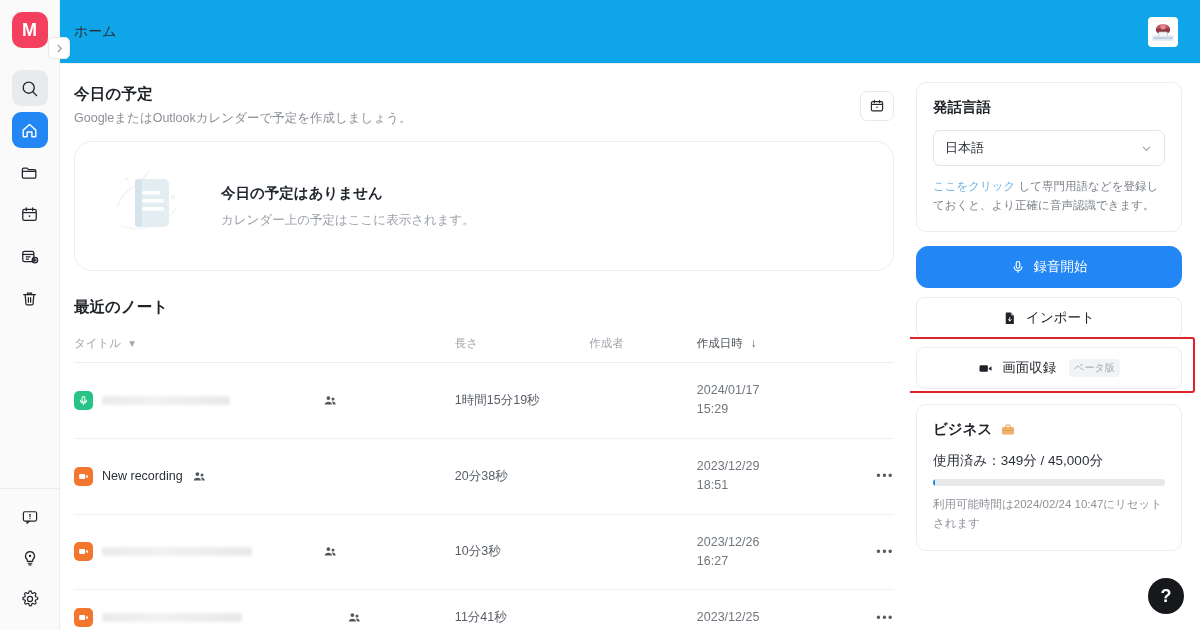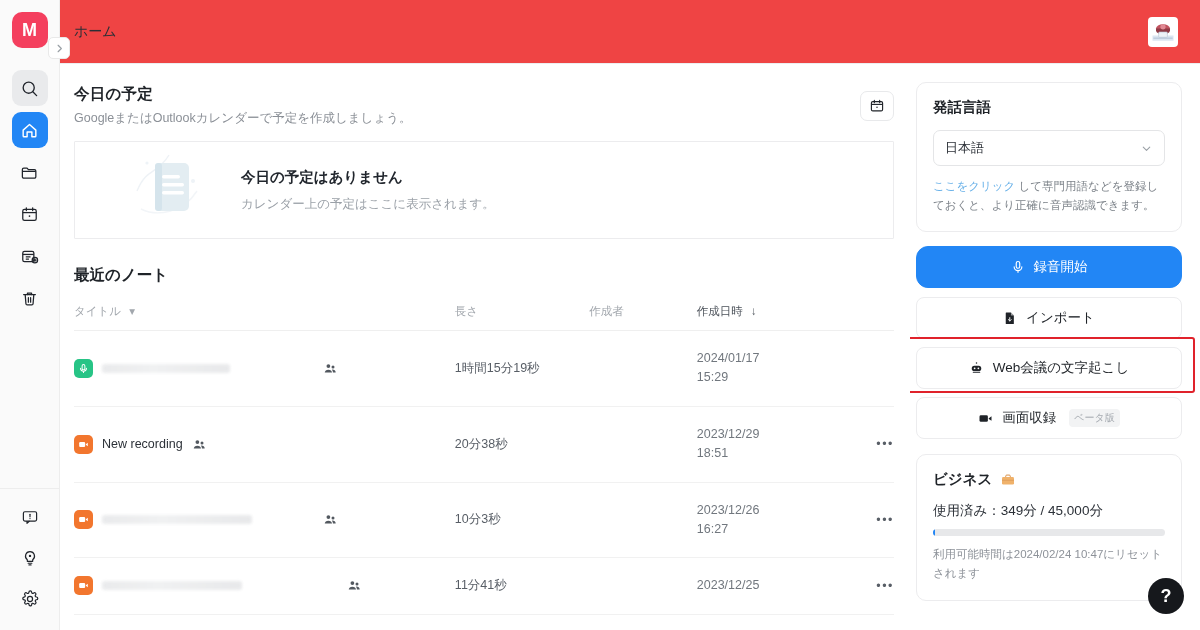--- a/index.html
+++ b/index.html
@@ -51,21 +51,21 @@
     color: #9aa0a6; font-size: 11px; cursor: pointer; z-index: 5;
   }
 
   
   .body { flex: 1; height: 630px; display: flex; flex-direction: column; }
   .topbar {
     height: 64px; min-height: 64px;
     border-bottom: 1px solid #eceef0;
     display: flex; align-items: center;
     padding: 0 22px 0 14px;
-    background: #ef4444;
+    background: #0ea5e9;
     gap: 36px;
   }
   .crumb { font-size: 14px; color: #2b2f36; }
   .topbar-right { margin-left: auto; display: flex; align-items: center; }
   .avatar {
     width: 30px; height: 30px; border-radius: 4px;
     overflow: hidden; cursor: pointer;
     display: flex; align-items: center; justify-content: center;
     background: #ffffff;
   }
@@ -82,24 +82,24 @@
   .sec-head { display: flex; align-items: center; }
   .sec-title { font-size: 15.5px; font-weight: 600; color: #1f2328; letter-spacing:.2px; }
   .sec-sub { font-size: 12.5px; color: #8b9097; margin-top: 5px; }
   .icon-btn {
     margin-left: auto; width: 34px; height: 30px; border-radius: 7px;
     border: 1px solid #e8e9eb; background: #fff;
     display: flex; align-items: center; justify-content: center;
     cursor: pointer; color: #1f2328;
   }
   .empty-card {
-    margin-top: 14px; height: 98px;
-    border: 1px solid #ececee; border-radius: 1px;
+    margin-top: 14px; height: 130px;
+    border: 1px solid #ececee; border-radius: 18px;
     background: #fff;
-    display: flex; align-items: center; padding-left: 60px;
+    display: flex; align-items: center; padding-left: 40px;
     position: relative; overflow: hidden;
   }
   .empty-illus { width: 78px; height: 86px; position: relative; flex: none; }
   .empty-txt { margin-left: 28px; }
   .empty-title { font-size: 14.5px; font-weight: 600; color: #21262d; }
   .empty-sub { font-size: 12.5px; color: #9ba1a8; margin-top: 9px; }
 
   
   .notes-title { font-size: 15.5px; font-weight: 600; margin-top: 26px; color:#1f2328; }
   table.notes { width: 100%; border-collapse: collapse; margin-top: 18px; table-layout: fixed; }
@@ -555,33 +555,20 @@
             <span>
               <svg width="14" height="14" viewBox="0 0 24 24" fill="currentColor">
                   <path d="M5.6 2.6h8l5 5v13.8a.9.9 0 0 1-.9.9H5.6a.9.9 0 0 1-.9-.9V3.5a.9.9 0 0 1 .9-.9z"></path>
                   <path d="M13.6 2.6v5.2h5z" fill="#ffffff" opacity=".55"></path>
                   <path d="M11.6 11.4v5.6M9.2 14.7l2.4 2.4 2.4-2.4" stroke="#ffffff" stroke-width="1.6" fill="none" stroke-linecap="round" stroke-linejoin="round"></path>
                 </svg>
             </span>
             <span>インポート</span>
           </div>
 
-          <div class="btn">
-            <span>
-              <svg width="15" height="15" viewBox="0 0 24 24" fill="currentColor">
-                  <path d="M12 3.2v2.1"></path>
-                  <circle cx="12" cy="3" r="1.2"></circle>
-                  <rect x="4.4" y="7.4" width="15.2" height="8.6" rx="4.2"></rect>
-                  <circle cx="9" cy="11.6" r="1.4" fill="#ffffff"></circle>
-                  <circle cx="15" cy="11.6" r="1.4" fill="#ffffff"></circle>
-                  <rect x="6" y="17" width="12" height="1.7" rx=".85"></rect>
-                </svg>
-            </span>
-            <span>Web会議の文字起こし</span>
-          </div>
 
           <div class="btn">
             <span>
               <svg width="15" height="15" viewBox="0 0 24 24" fill="currentColor">
                   <rect x="2.4" y="6.8" width="13.4" height="10.4" rx="2.2"></rect>
                   <path d="M17.2 11.5 21.6 8.4v7.2l-4.4-3z"></path>
                 </svg>
             </span>
             <span>画面収録</span>
             <span class="beta">ベータ版</span>

